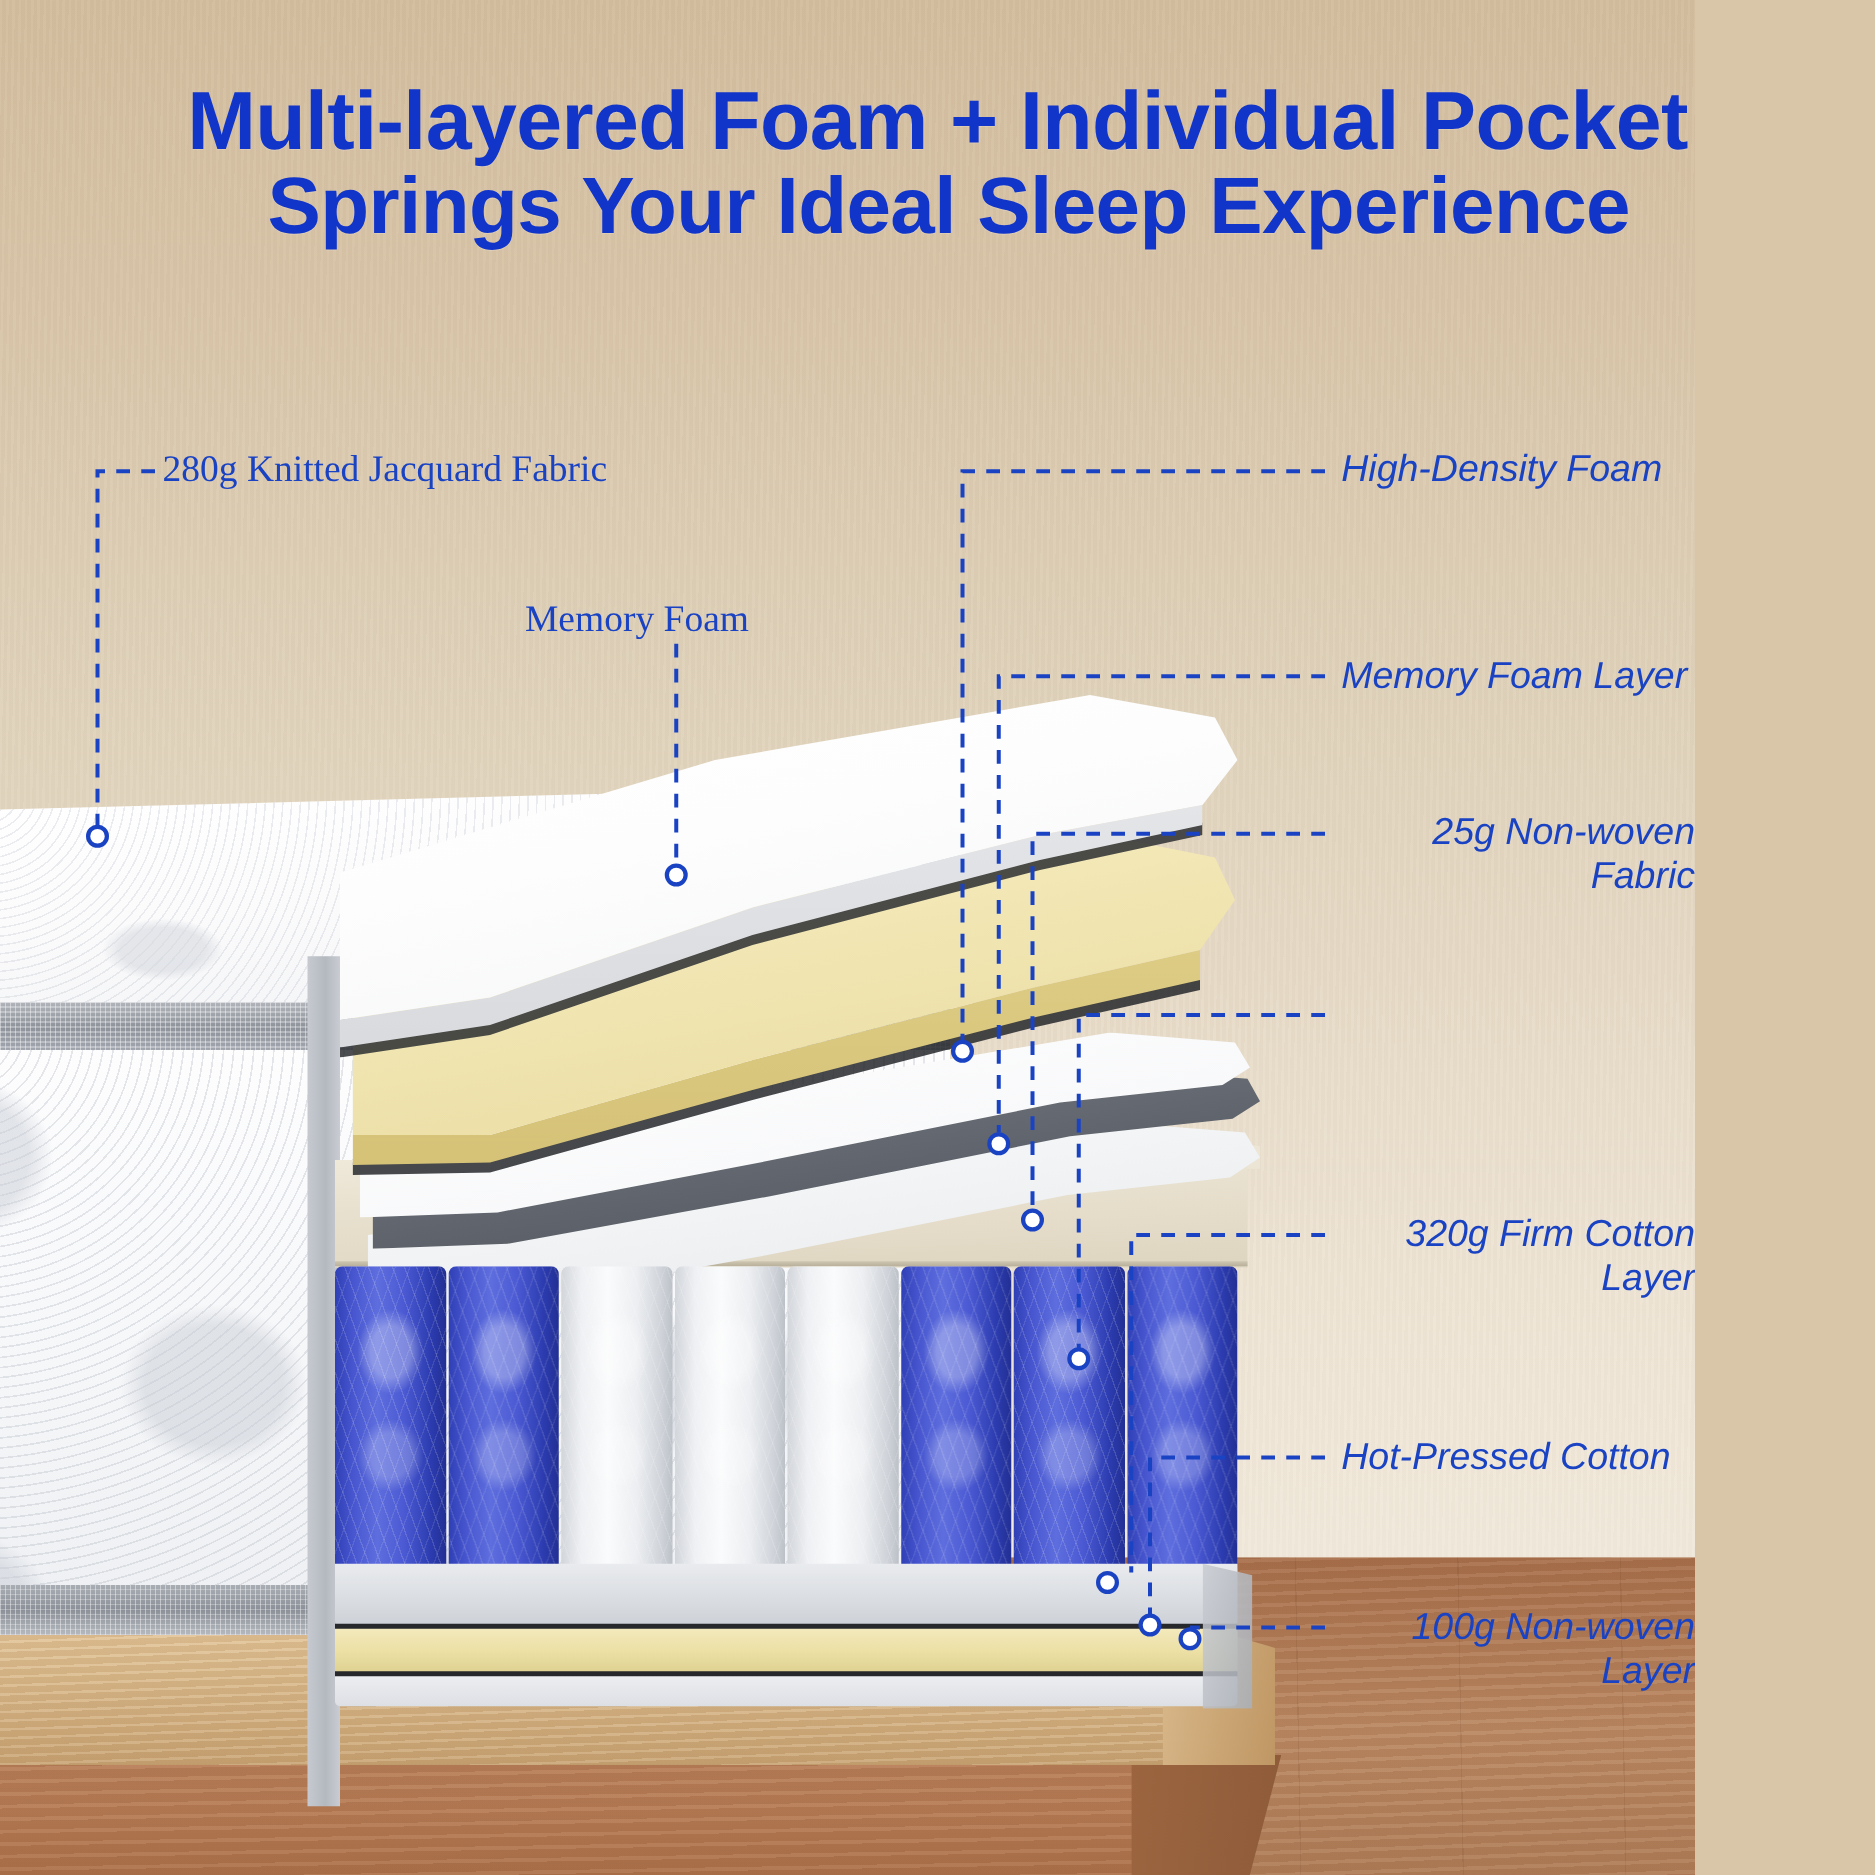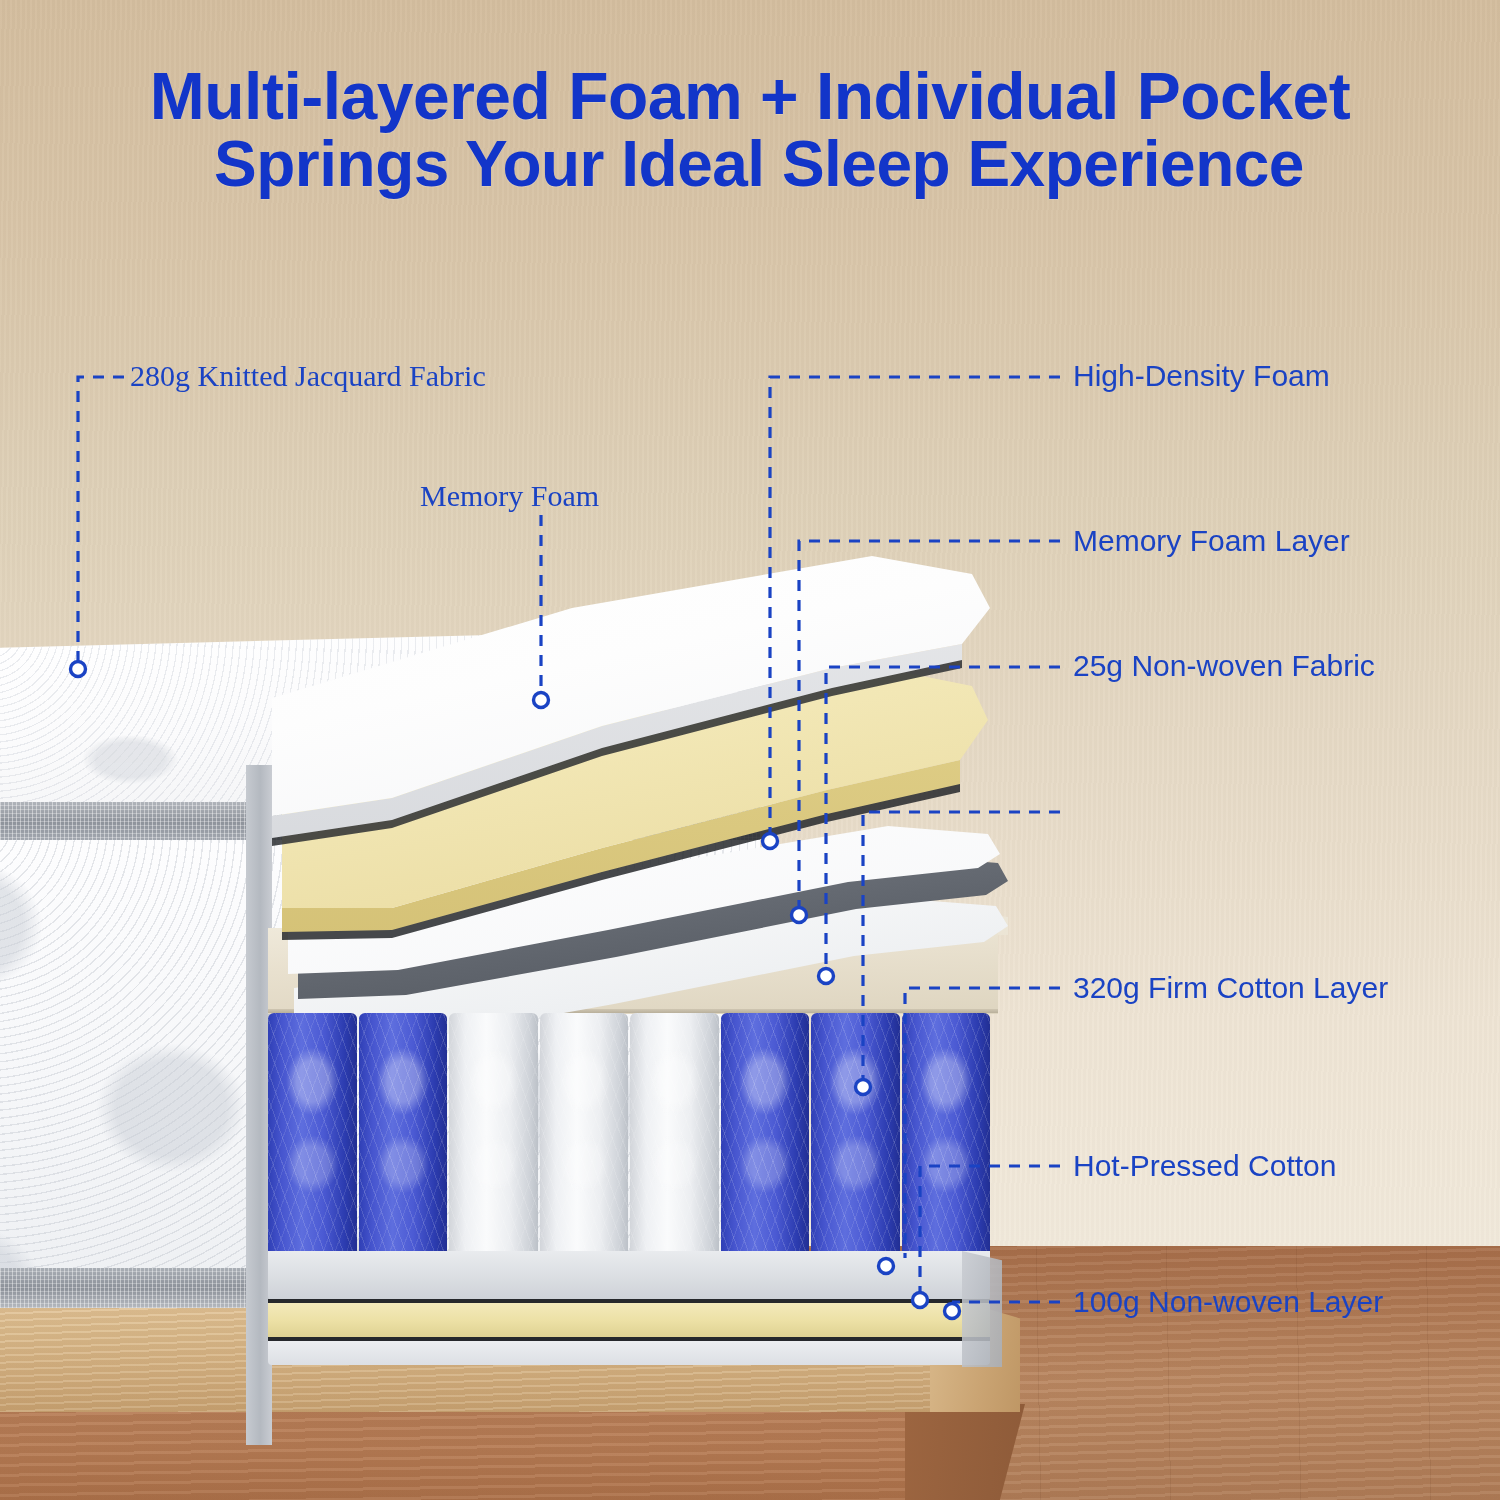--- a/index.html
+++ b/index.html
@@ -2,21 +2,21 @@
 <html><head>
 <meta charset="utf-8">
 <title>Mattress Layers Infographic</title>
 <style>
   html,body{margin:0;padding:0;}
   body{
     width:1500px;height:1500px;overflow:hidden;
     font-family:"Liberation Sans","DejaVu Sans",sans-serif;
     background:#d9c5a8;
   }
-  #stage{position:relative;width:1500px;height:1500px;overflow:hidden;}
+  #stage{position:relative;width:1356px;height:1500px;overflow:hidden;}
 
   
   .wall{
     position:absolute;left:0;top:0;width:1500px;height:1246px;
     background:linear-gradient(180deg,
       #d3bd9e 0%, #d8c4a7 18%, #ded0b7 40%,
       #e6dac6 62%, #eee4d4 82%, #f1e9db 100%);
   }
   .wall:after{
     content:"";position:absolute;inset:0;
@@ -284,21 +284,21 @@
     text-shadow:0 1px 0 rgba(255,255,255,.18);
   }
   .title .l2{display:block;font-size:64px;margin-left:18px;}
 
   
   .label{
     position:absolute;color:#1a43c4;font-size:30px;font-weight:400;
     line-height:1.18;white-space:pre-line;
   }
   .label.left{text-align:left;font-family:Liberation Serif, serif;}
-  .label.right{text-align:center;}
+  .label.right{text-align:right;font-style:italic;}
 
   
   .leaders{position:absolute;left:0;top:0;width:1500px;height:1500px;pointer-events:none;}
 </style>
 </head>
 <body>
 
 <div id="stage">
 
   <div class="wall"></div>

